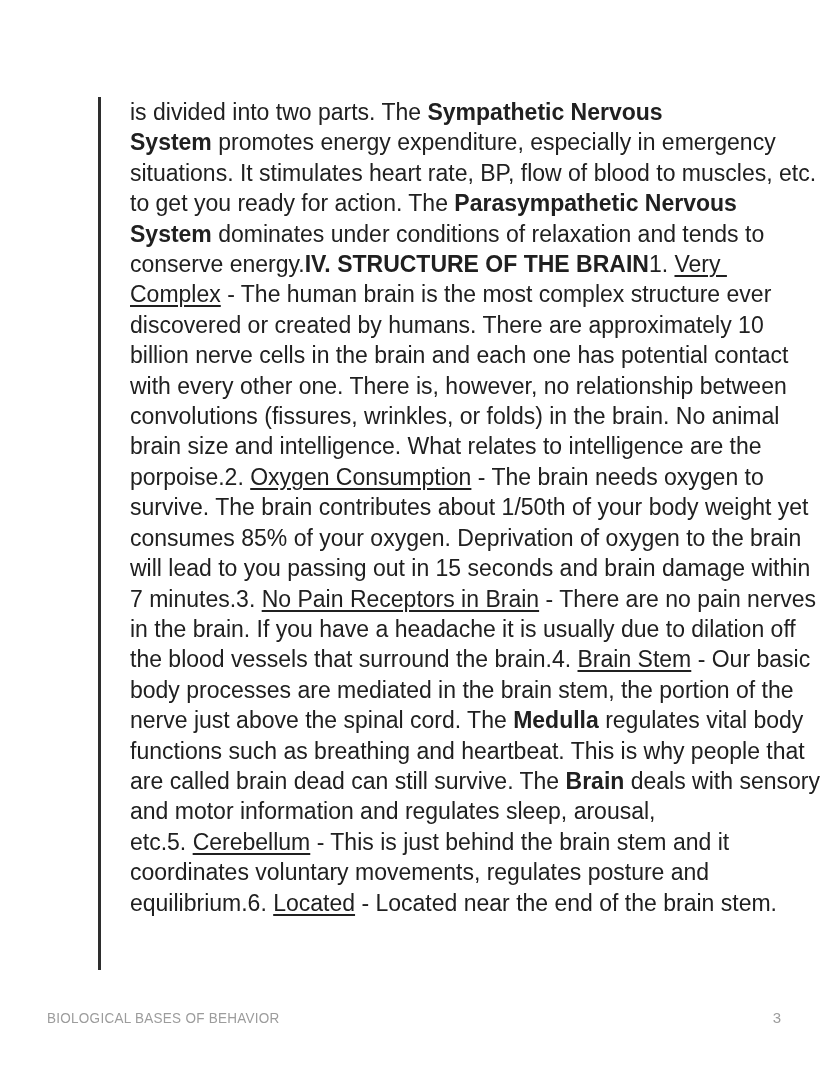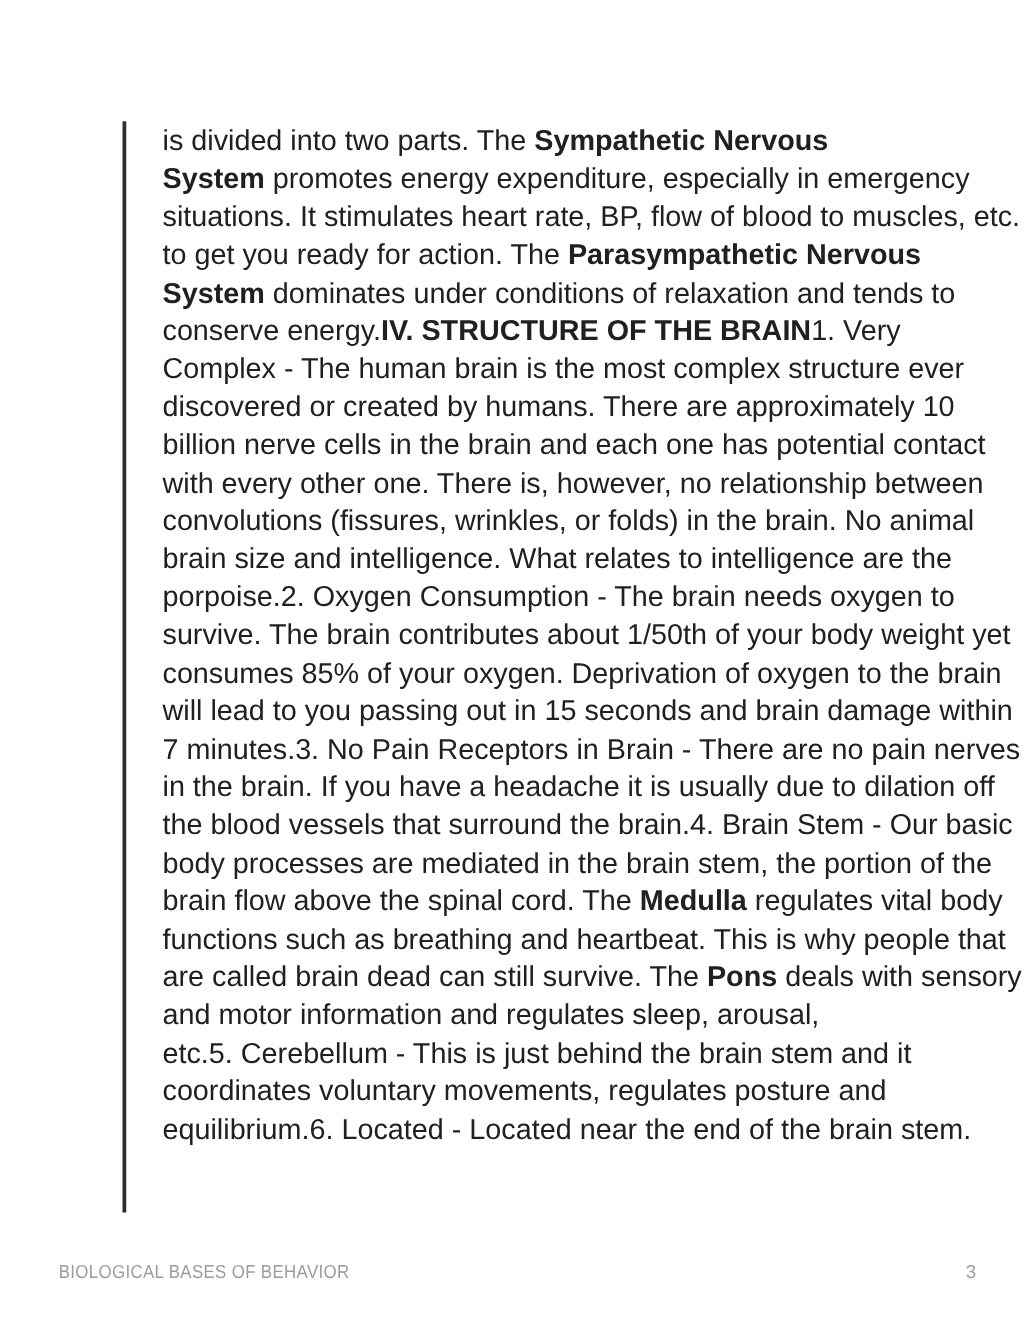--- a/index.html
+++ b/index.html
@@ -33,20 +33,21 @@
     color: var(--text-color, #202020);
     margin-left: 10px;
   }
   .body-text .line {
     white-space: pre;
   }
   .body-text .b {
     font-weight: bold;
   }
   .body-text .u {
+    text-decoration: underline;
     text-decoration-thickness: 1.5px;
     text-underline-offset: 3px;
     text-align: center;
   }
   .footer {
     position: absolute;
     left: 47px;
     top: 1009px;
     width: 734px;
     display: flex;
@@ -81,23 +82,23 @@
       <div class="line"><span>convolutions (fissures, wrinkles, or folds) in the brain. No animal</span></div>
       <div class="line"><span>brain size and intelligence. What relates to intelligence are the</span></div>
       <div class="line"><span>porpoise.2. </span><span class="u">Oxygen Consumption</span><span> - The brain needs oxygen to</span></div>
       <div class="line"><span>survive. The brain contributes about 1/50th of your body weight yet</span></div>
       <div class="line"><span>consumes 85% of your oxygen. Deprivation of oxygen to the brain</span></div>
       <div class="line"><span>will lead to you passing out in 15 seconds and brain damage within</span></div>
       <div class="line"><span>7 minutes.3. </span><span class="u">No Pain Receptors in Brain</span><span> - There are no pain nerves</span></div>
       <div class="line"><span>in the brain. If you have a headache it is usually due to dilation off</span></div>
       <div class="line"><span>the blood vessels that surround the brain.4. </span><span class="u">Brain Stem</span><span> - Our basic</span></div>
       <div class="line"><span>body processes are mediated in the brain stem, the portion of the</span></div>
-      <div class="line"><span>brain flow above the spinal cord. The </span><span class="b">Medulla</span><span> regulates vital body</span></div>
+      <div class="line"><span>nerve just above the spinal cord. The </span><span class="b">Medulla</span><span> regulates vital body</span></div>
       <div class="line"><span>functions such as breathing and heartbeat. This is why people that</span></div>
-      <div class="line"><span>are called brain dead can still survive. The </span><span class="b">Pons</span><span> deals with sensory</span></div>
+      <div class="line"><span>are called brain dead can still survive. The </span><span class="b">Brain</span><span> deals with sensory</span></div>
       <div class="line"><span>and motor information and regulates sleep, arousal,</span></div>
       <div class="line"><span>etc.5. </span><span class="u">Cerebellum</span><span> - This is just behind the brain stem and it</span></div>
       <div class="line"><span>coordinates voluntary movements, regulates posture and</span></div>
       <div class="line"><span>equilibrium.6. </span><span class="u">Located</span><span> - Located near the end of the brain stem.</span></div>
     </div>
   <div class="footer">
     <span class="footer-title">BIOLOGICAL BASES OF BEHAVIOR</span>
     <span class="page-number">3</span>
   </div>
 </div>

